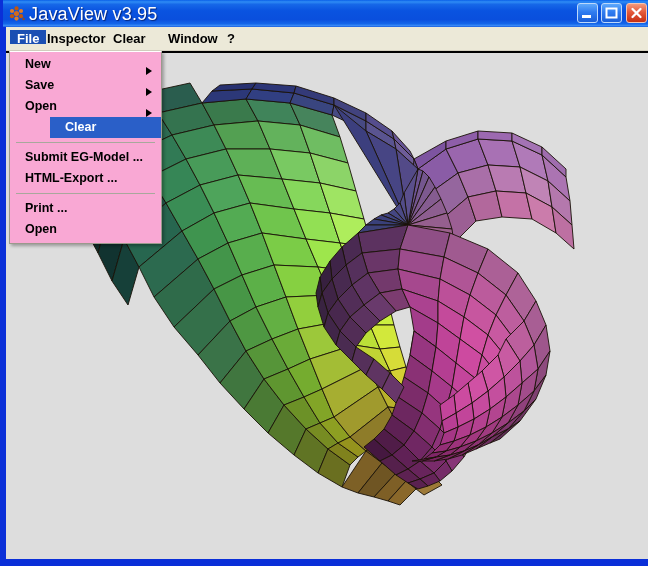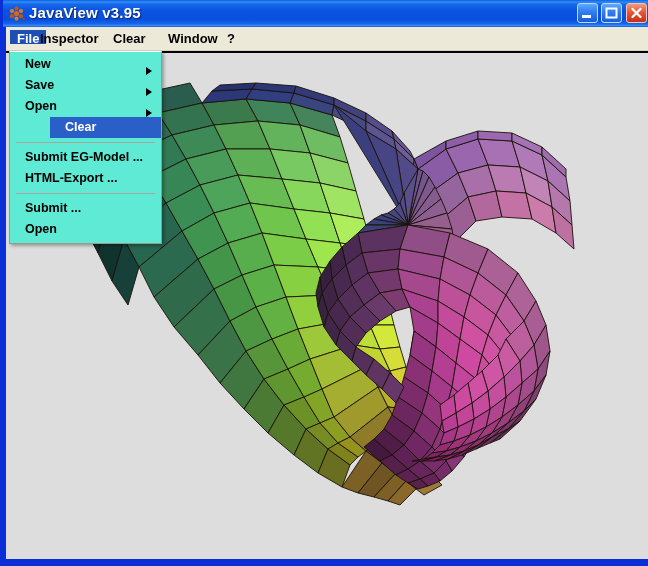--- a/index.html
+++ b/index.html
@@ -47,22 +47,22 @@
   }
   #title-icon {
     position: absolute;
     left: 5px; top: 5px;
     width: 17px; height: 17px;
   }
   #title-text {
     position: absolute;
     left: 26px; top: 4px;
     color: #ffffff;
-    font-size: 15px;
-    font-weight: bold;
+    font-size: 18px;
+    font-weight: normal;
     letter-spacing: 0.2px;
     text-shadow: 1px 1px 1px rgba(0,0,40,0.55);
     white-space: nowrap;
   }
   .winbtn {
     position: absolute;
     top: 3px;
     width: 21px;
     height: 20px;
     border-radius: 3px;
@@ -127,21 +127,21 @@
     position: absolute;
     left: 0; top: 0;
   }
 
   
   #file-menu {
     position: absolute;
     left: 6px;
     top: 51px;
     width: 153px;
-    background: #5eead4;
+    background: #f9a8d4;
     border: 1px solid #9a9a8c;
     border-top: 1px solid #ffffff;
     box-shadow: 2px 2px 3px rgba(0,0,0,0.30);
     padding: 2px 0 3px 0;
     box-sizing: border-box;
     z-index: 40;
   }
   .mi {
     position: relative;
     height: 21px;
@@ -205,21 +205,21 @@
 
     <div class="winbtn" id="btn-close">
       <svg width="19" height="18" viewBox="0 0 19 18">
         <path d="M5.5 5 L13.5 13 M13.5 5 L5.5 13" stroke="#ffffff" stroke-width="2.3" stroke-linecap="round" fill="none"></path>
       </svg>
     </div>
   </div>
 
   <div id="menubar">
     <div class="menubar-item active" style="left:4px">File</div>
-    <div class="menubar-item" style="left:27px">Inspector</div>
+    <div class="menubar-item" style="left:34px">Inspector</div>
     <div class="menubar-item" style="left:100px">Clear</div>
     <div class="menubar-item" style="left:155px">Window</div>
     <div class="menubar-item" style="left:214px">?</div>
   </div>
 
   <div id="canvas-area">
     <svg id="model-svg" width="642" height="506" viewBox="0 0 642 506">
       <defs>
 
         <linearGradient id="gTeal" x1="0" y1="0" x2="1" y2="0">
@@ -609,21 +609,21 @@
       <span>Submit EG-Model ...</span>
     </div>
 
     <div class="mi">
       <span>HTML-Export ...</span>
     </div>
 
     <div class="mi-sep"></div>
 
     <div class="mi">
-      <span>Submit ...</span>
+      <span>Print ...</span>
     </div>
 
     <div class="mi">
       <span>Open</span>
     </div>
   </div>
 
 </div>
 
 </body></html>

